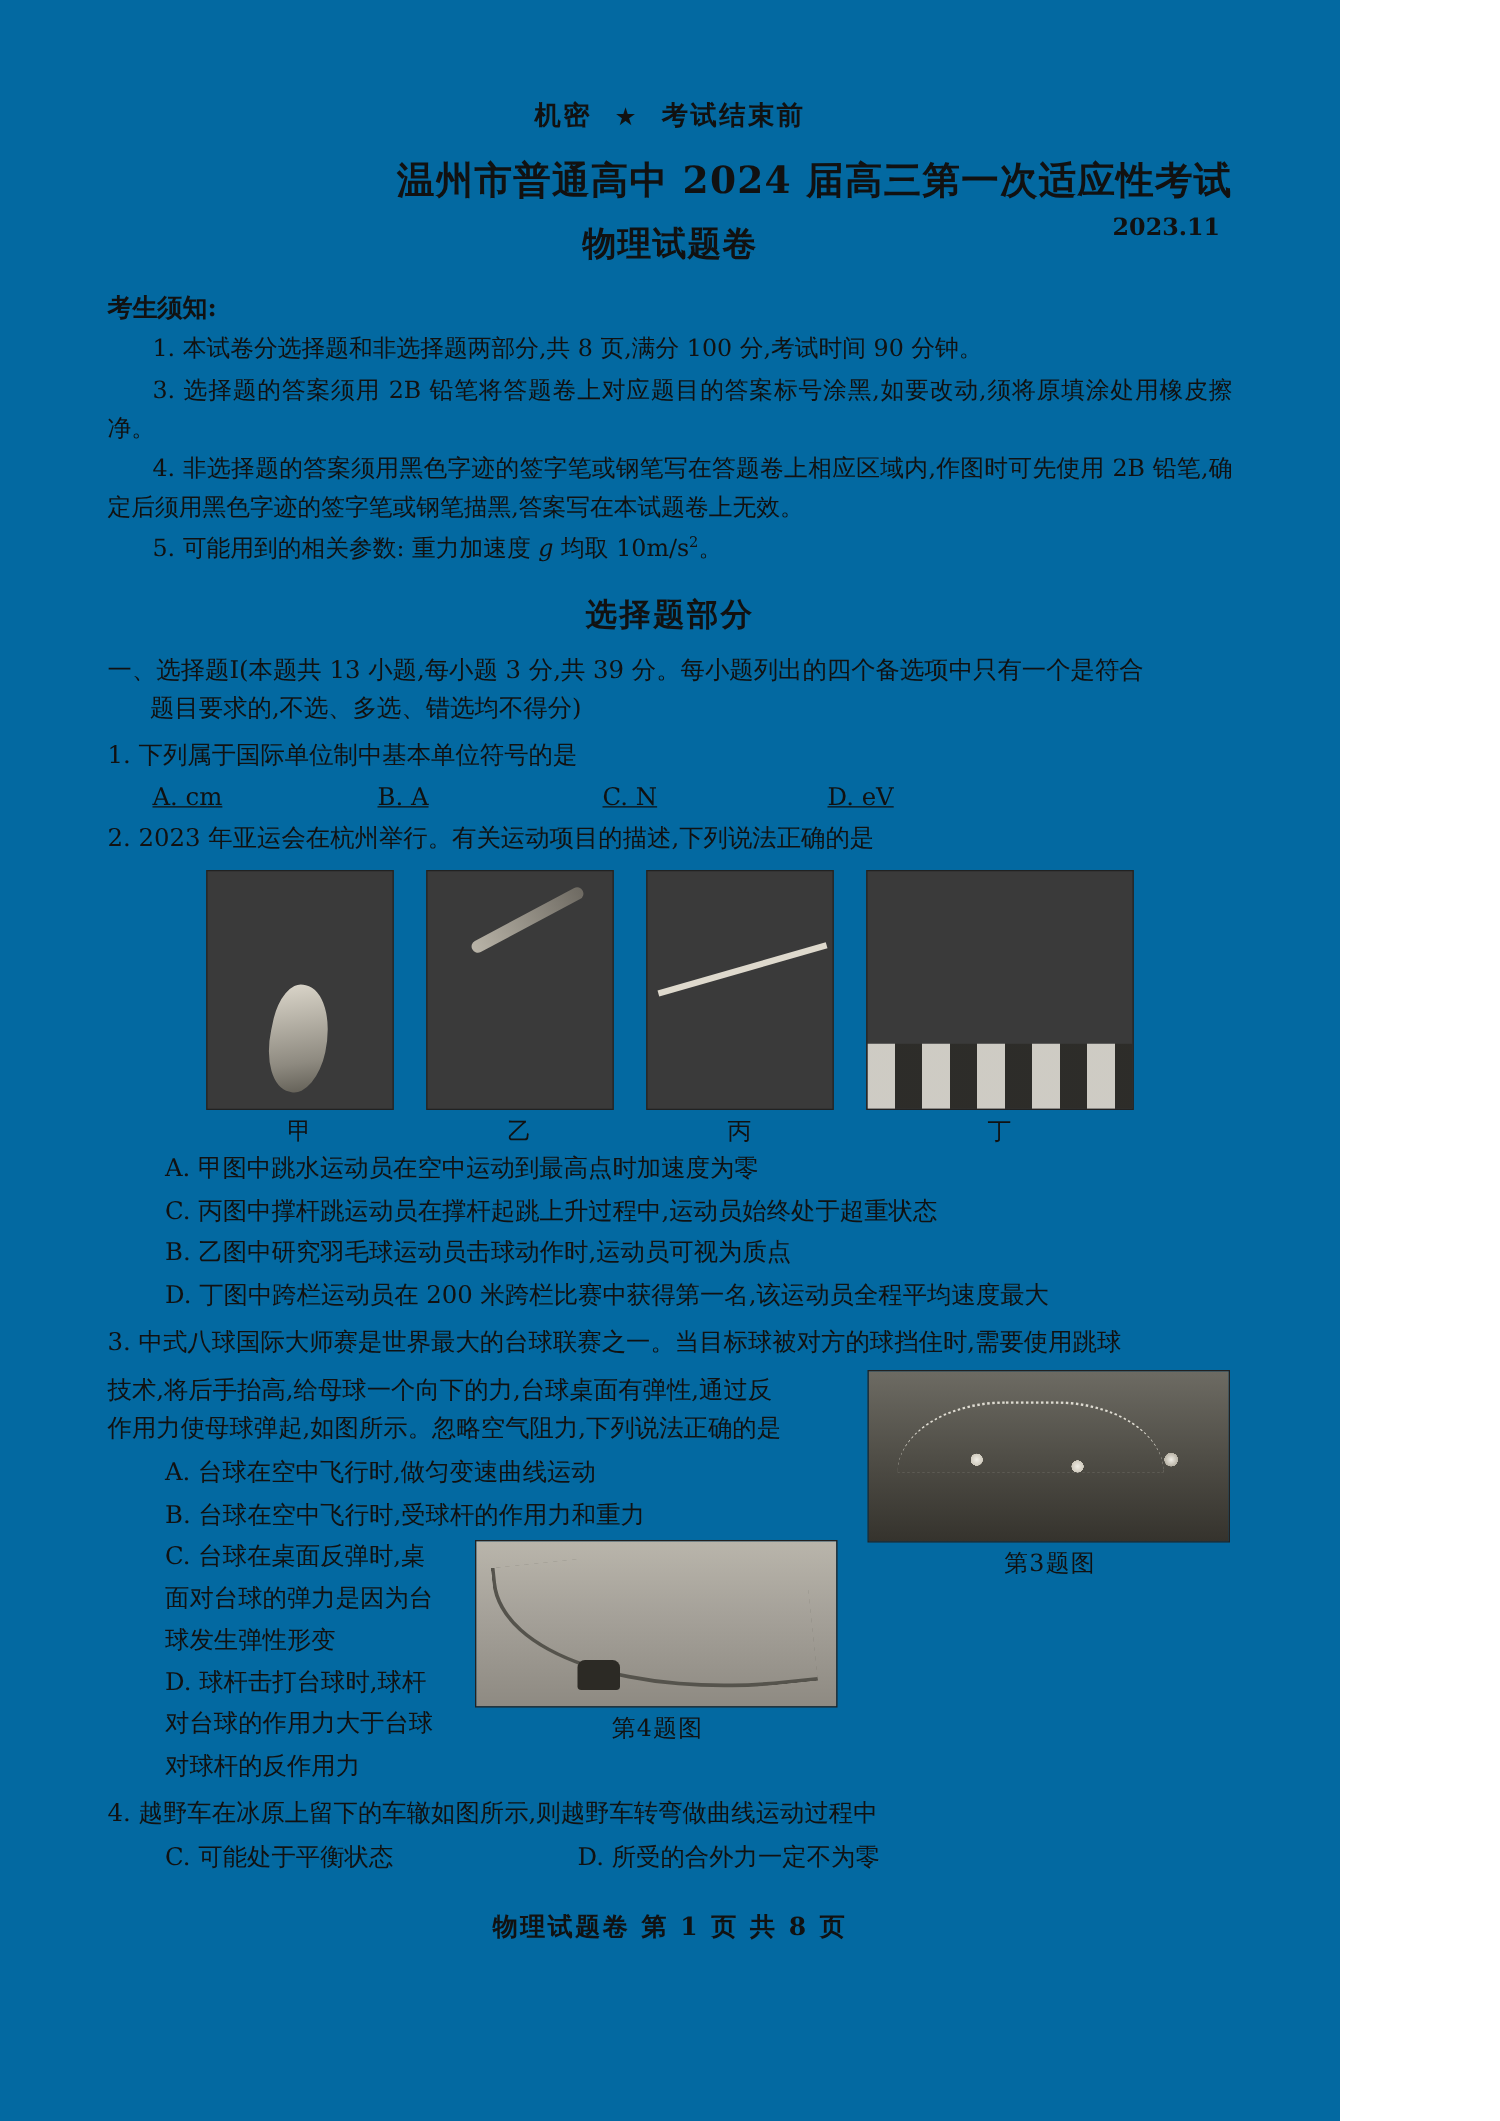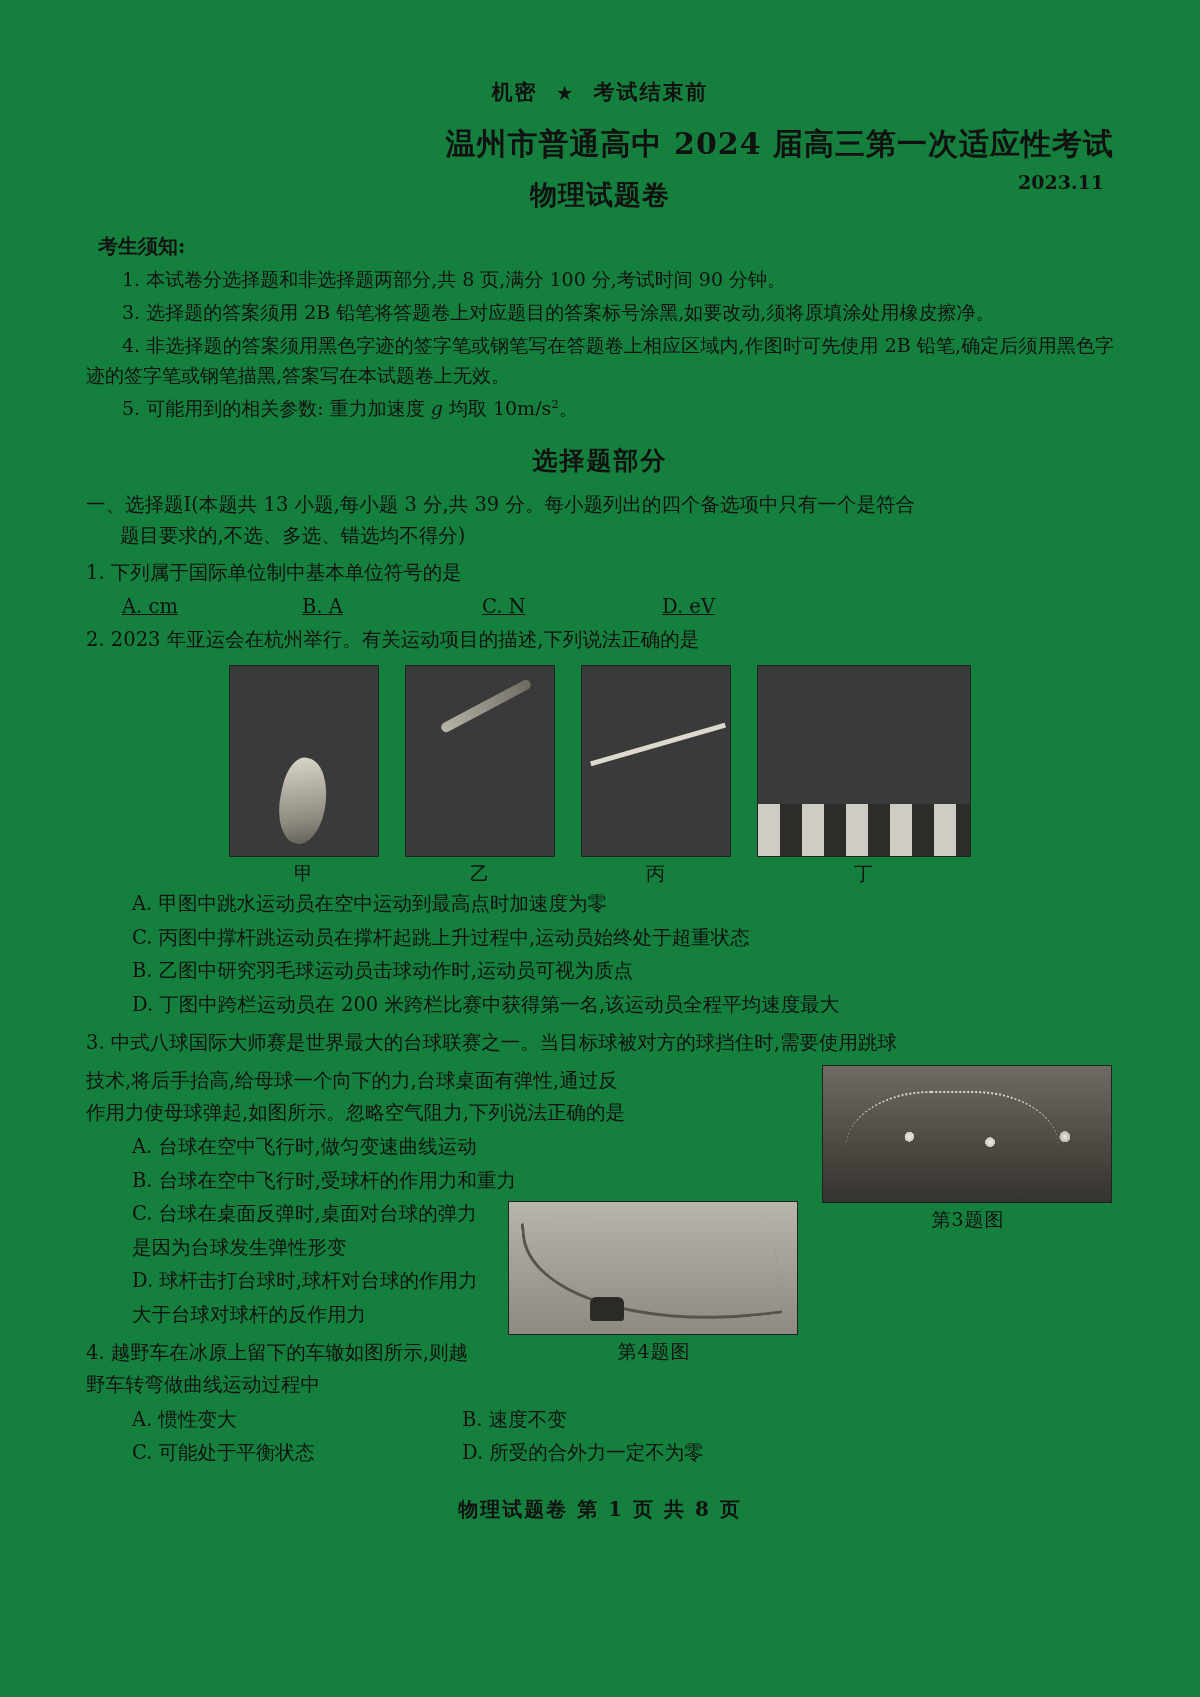--- a/index.html
+++ b/index.html
@@ -9,25 +9,25 @@
   body {
     width: 1200px;
     min-height: 1697px;
     background: #ffffff;
     font-family: "DejaVu Serif", "Liberation Serif", serif;
     color: #111;
     -webkit-font-smoothing: antialiased;
   }
   .page {
     position: relative;
-    width: 1200px;
+    width: 1072px;
     min-height: 1697px;
     padding: 0;
     box-sizing: border-box;
-    background: #15803d;
+    background: #0369a1;
   }
   .inner {
     padding: 78px 86px 30px 86px;
   }
 
   
   .confid {
     text-align: center;
     font-size: 21px;
     letter-spacing: 2px;
@@ -58,21 +58,21 @@
     bottom: 20px;
     font-size: 19px;
     font-weight: 600;
     font-family: "DejaVu Serif", serif;
   }
 
   
   .notice-title {
     font-size: 20px;
     font-weight: 700;
-    margin: 6px 0 4px 12px;
+    margin: 6px 0 4px 0;
   }
   .notice-item {
     font-size: 19px;
     line-height: 1.62;
     text-indent: 36px;
     margin: 2px 0;
     text-align: justify;
   }
   sup { font-size: 0.62em; vertical-align: super; }
   em.var { font-style: italic; font-family: "DejaVu Serif", serif; }
@@ -374,24 +374,20 @@
 
       <div class="opt-line">C. 台球在桌面反弹时,桌面对台球的弹力是因为台球发生弹性形变</div>
       <div class="opt-line">D. 球杆击打台球时,球杆对台球的作用力大于台球对球杆的反作用力</div>
 
       <div class="q">
         <span>4.</span>
         <span>越野车在冰原上留下的车辙如图所示,则越野车转弯做曲线运动过程中</span>
       </div>
 
       <div class="opt-two">
-        <span class="c1">A. 惯性变大</span>
-        <span>B. 速度不变</span>
-      </div>
-      <div class="opt-two">
         <span class="c1">C. 可能处于平衡状态</span>
         <span>D. 所受的合外力一定不为零</span>
       </div>
 
     </div>
 
     <div class="footer">物理试题卷  第 1 页 共 8 页</div>
 
   </div>
 </div>

